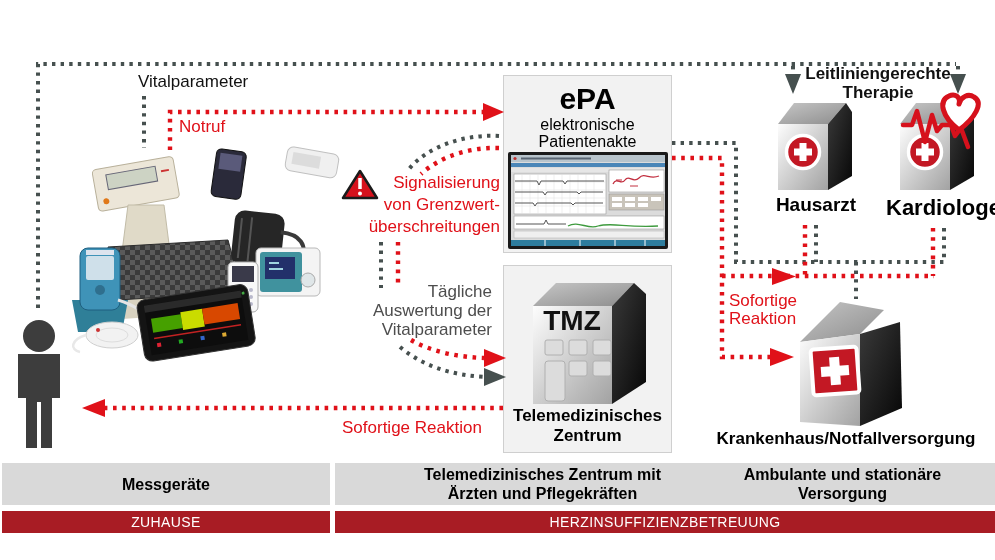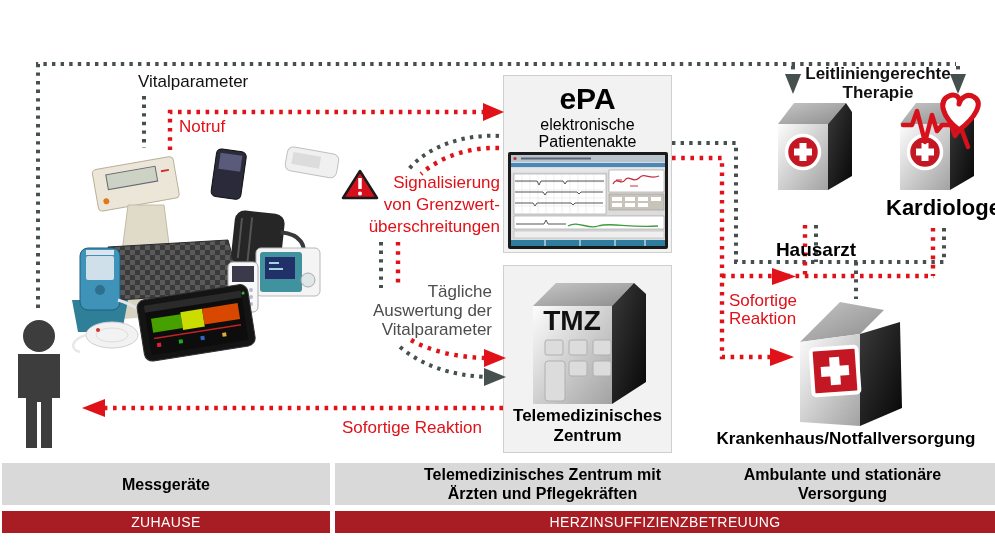--- a/index.html
+++ b/index.html
@@ -316,21 +316,21 @@
 Vitalparameter</div>
 
   <div class="lbl bold pre" style="left:798px;top:64px;width:160px;text-align:center;font-size:17px;line-height:19px;color:#111;">Leitliniengerechte
 Therapie</div>
 
   <div class="lbl red-t pre" style="left:729px;top:292px;font-size:17px;line-height:18px;">Sofortige
 Reaktion</div>
 
   <div class="lbl red-t" style="left:342px;top:418px;font-size:17px;">Sofortige Reaktion</div>
 
-  <div class="lbl bold" style="left:770px;top:194px;width:92px;text-align:center;font-size:19px;color:#000;margin-top:45px;">Hausarzt</div>
+  <div class="lbl bold" style="left:770px;top:194px;width:92px;text-align:center;font-size:19px;color:#000;">Hausarzt</div>
 
   <div class="lbl bold" style="left:886px;top:195px;width:108px;text-align:center;font-size:22px;color:#000;">Kardiologe</div>
 
   <div class="lbl bold" style="left:700px;top:429px;width:292px;text-align:center;font-size:17px;color:#000;">Krankenhaus/Notfallversorgung</div>
 
   <div class="col" style="left:2px;width:328px;">Messgeräte</div>
   <div class="col" style="left:335px;width:351px;padding-left:32px;">Telemedizinisches Zentrum mit
 Ärzten und Pflegekräften</div>
   <div class="col" style="left:690px;width:305px;">Ambulante und stationäre
 Versorgung</div>

